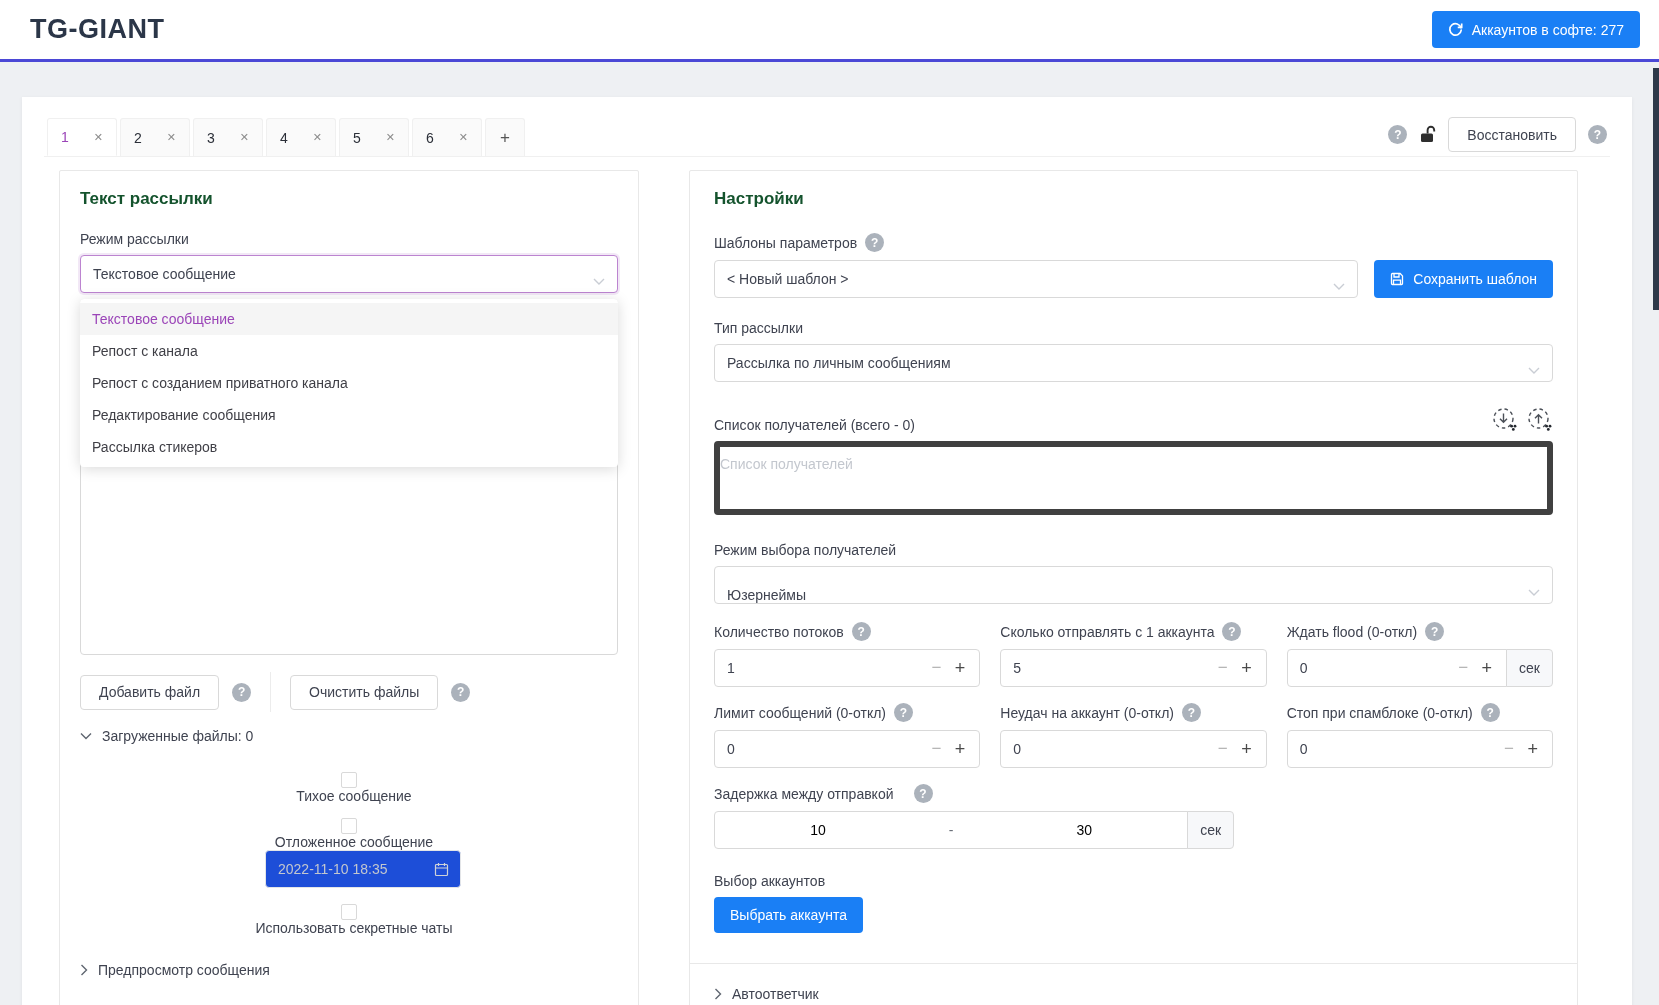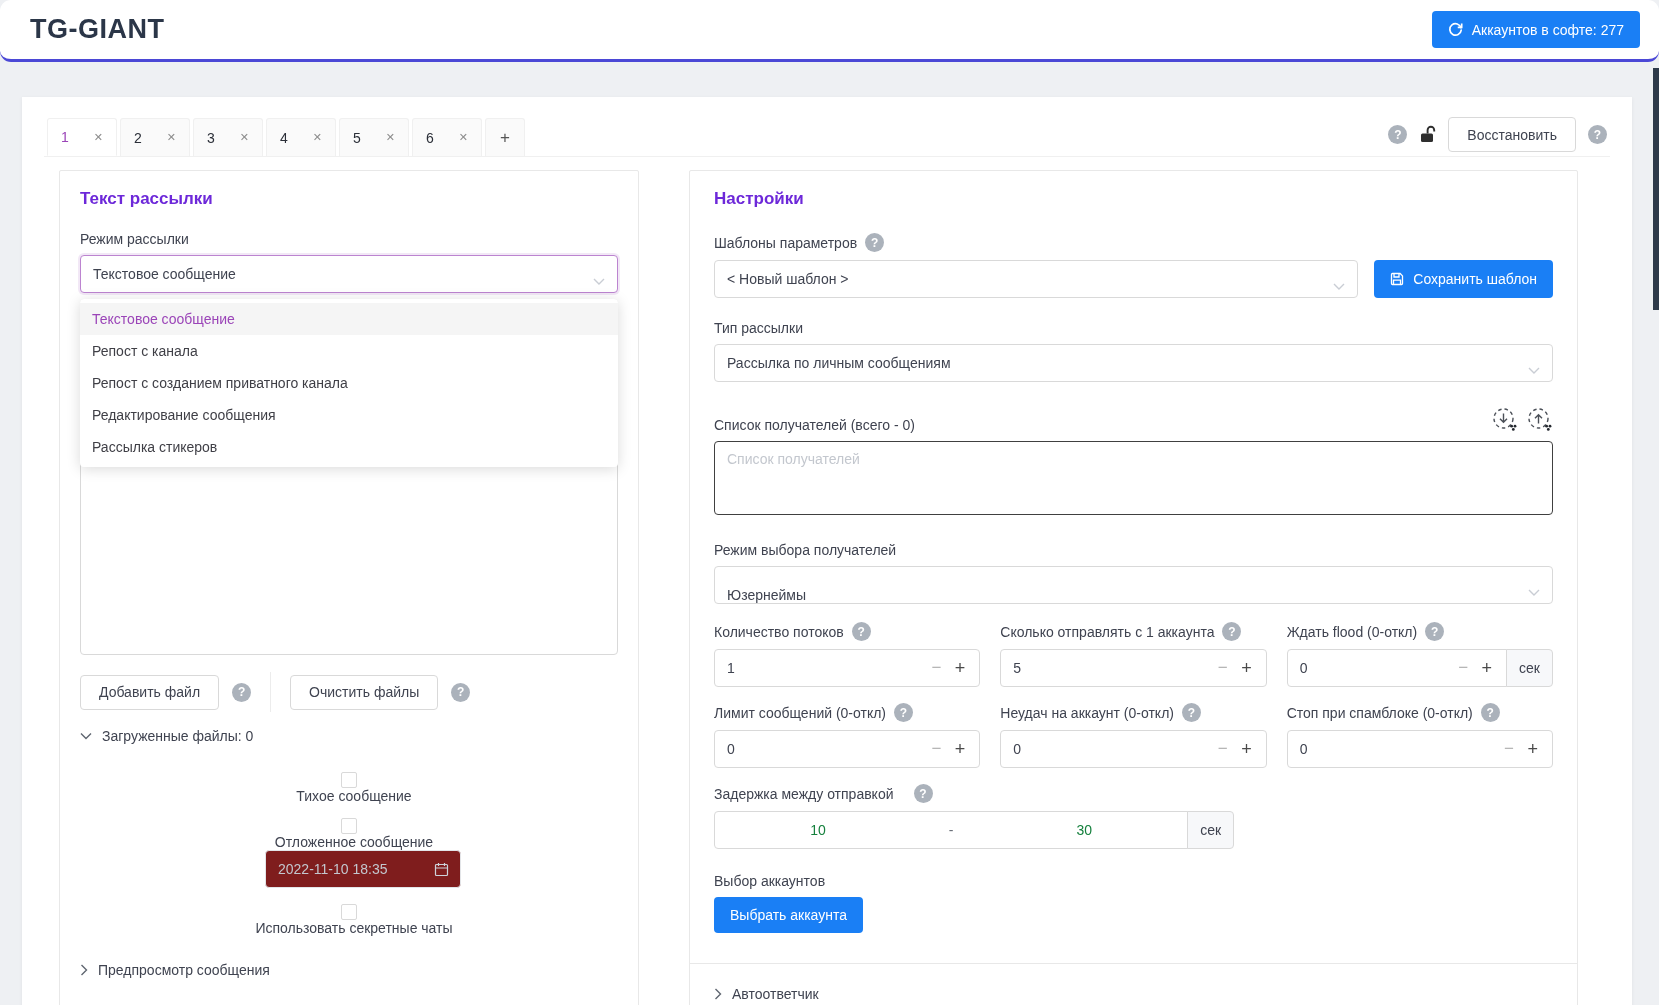--- a/index.html
+++ b/index.html
@@ -1,21 +1,21 @@
 <!DOCTYPE html>
 <html><head>
 <meta charset="utf-8">
 <style>
   * { margin:0; padding:0; box-sizing:border-box; }
   html,body { width:1659px; height:1005px; overflow:hidden; background:#eef0f3;
     font-family:"Liberation Sans", sans-serif; font-size:14px; color:#3f4350; }
 
   
   .header { height:62px; background:#fff; border-bottom:3px solid #4b48d6;
-    display:flex; align-items:center; justify-content:space-between; padding:0 19px 0 30px;border-radius:11px; }
+    display:flex; align-items:center; justify-content:space-between; padding:0 19px 0 30px; }
   .logo { font-size:27px; font-weight:700; color:#2b3648; letter-spacing:.5px; }
   .btn-blue { background:#1a7ff5; color:#fff; border:none; border-radius:4px; height:37px;
     padding:0 16px; font-size:14px; display:inline-flex; align-items:center; gap:9px; cursor:pointer;
     font-family:"Liberation Sans", sans-serif; }
 
   
   .card { background:#fff; margin:35px 27px 0 22px; min-height:1000px;
     box-shadow:0 1px 4px rgba(0,0,0,.06); padding:20px 22px 0 22px; }
 
   
@@ -34,21 +34,21 @@
   .qmark { width:19px; height:19px; border-radius:50%; background:#abb2bb; color:#fff; font-size:12px;
     font-weight:700; display:inline-flex; align-items:center; justify-content:center; flex:0 0 auto; cursor:pointer; }
   .btn-default { background:#fff; border:1px solid #d9d9d9; border-radius:4px; height:35px; padding:0 18px;
     font-size:14px; color:#3f4350; cursor:pointer; font-family:"Liberation Sans", sans-serif; }
 
   
   .panels { display:flex; gap:50px; margin:13px 12px 0 15px; }
   .panel { border:1px solid #e8e8e8; border-radius:2px; background:#fff; height:920px; }
   .panel-left { width:580px; padding:18px 20px; flex:0 0 auto; }
   .panel-right { flex:1; margin-right:20px; padding:18px 24px; }
-  .section-title { font-size:17px; font-weight:700; color:#6d28d9; }
+  .section-title { font-size:17px; font-weight:700; color:#14532d; }
   .field-label { font-size:14px; color:#3f4350; display:flex; align-items:center; gap:8px; }
 
   
   .select { position:relative; height:38px; border:1px solid #d9d9d9; border-radius:4px; background:#fff;
     display:flex; align-items:center; padding:0 30px 0 12px; cursor:pointer; }
   .select .val { color:#3f4350; white-space:nowrap; }
   .select .chev { position:absolute; right:12px; top:16px; }
   .select.focus { border:1px solid #bc84d0; box-shadow:0 0 0 2px rgba(168,100,196,.15); }
 
   .select-wrap { position:relative; margin-top:8px;border-radius:16px; }
@@ -60,47 +60,47 @@
   
   .msg-textarea { width:100%; height:356px; margin-top:6px; border:1px solid #d9d9d9; border-radius:4px;
     resize:none; outline:none; font-family:"Liberation Sans", sans-serif; font-size:14px; padding:8px 12px; }
   .btn-row { margin-top:14px; display:flex; align-items:center; gap:13px; }
   .v-div { width:1px; height:40px; background:#ececec; margin:0 6px; }
   .collapse-row { display:flex; align-items:center; gap:10px; color:#3f4350; cursor:pointer; }
   .checkbox-row { display:flex; align-items:center; margin-top:16px;flex-direction:column; }
   .checkbox { width:16px; height:16px; border:1px solid #d9d9d9; border-radius:2px; background:#fff;
     flex:0 0 auto; cursor:pointer; }
   .cb-label { margin-left:10px; }
-  .date-input { margin-left:28px; width:196px; height:38px; background:#7f1d1d; border:1px solid #e3e5e8;
+  .date-input { margin-left:28px; width:196px; height:38px; background:#1d4ed8; border:1px solid #e3e5e8;
     border-radius:4px; color:#c3c7ce; font-size:14px; padding:0 34px 0 12px; font-family:"Liberation Sans", sans-serif; }
   .date-wrap { position:relative; display:inline-flex; align-items:center; }
   .date-wrap svg { position:absolute; right:12px; }
 
   
   .tpl-row { display:flex; gap:16px; margin-top:8px; }
   .tpl-row .select { flex:1; }
   .recip-head { margin-top:24px; display:flex; align-items:flex-end; justify-content:space-between; }
   .recip-icons { display:flex; gap:8px; }
   .recip-icons span { cursor:pointer; line-height:0; }
-  .recip-textarea { width:100%; height:74px; margin-top:8px; border:1px solid #404040; border-radius:4px;
-    resize:none; outline:none; font-family:"Liberation Sans", sans-serif; font-size:14px; padding:9px 12px; }
+  .recip-textarea { width:100%; height:74px; margin-top:8px; border:6px solid #404040; border-radius:4px;
+    resize:none; outline:none; font-family:"Liberation Sans", sans-serif; font-size:14px; padding:9px 0; }
   .recip-textarea::placeholder { color:#c3c7ce; }
   .grid3 { display:grid; grid-template-columns:1fr 1fr 1fr; column-gap:20px; margin-top:18px; }
   .stepper { position:relative; height:38px; border:1px solid #d9d9d9; border-radius:4px; background:#fff;
     display:flex; align-items:center; padding:0 64px 0 12px; margin-top:8px; flex:1; }
   .stepper .minus { position:absolute; right:38px; color:#b3b3b3; font-size:17px; cursor:pointer; }
   .stepper .plus { position:absolute; right:14px; color:#4a4a4a; font-size:18px; cursor:pointer; }
   .addon { height:38px; margin-top:8px; margin-left:-1px; padding:0 12px; background:#f7f8fa;
     border:1px solid #d9d9d9; border-radius:0 4px 4px 0; display:flex; align-items:center; color:#3f4350; }
   .with-addon { display:flex; }
   .with-addon .stepper { border-radius:4px 0 0 4px; }
   .range-row { display:flex; margin-top:8px; width:62%; }
   .range-box { flex:1; height:38px; border:1px solid #d9d9d9; border-radius:4px 0 0 4px; display:flex;
     align-items:center; }
-  .range-box span { flex:1; text-align:center; color:#15803d; }
+  .range-box span { flex:1; text-align:center; color:#000000; }
   .range-box .dash { flex:0 0 60px; color:#6a6f78; }
   .range-row .addon { margin-top:0; }
   .hr { border-top:1px solid #e8e8e8; margin:30px -24px 22px -24px; }
 
   
   .scroll-thumb { position:fixed; right:0; top:68px; width:6px; height:242px; background:#2e3a4a; }
 </style>
 </head>
 <body>
 

